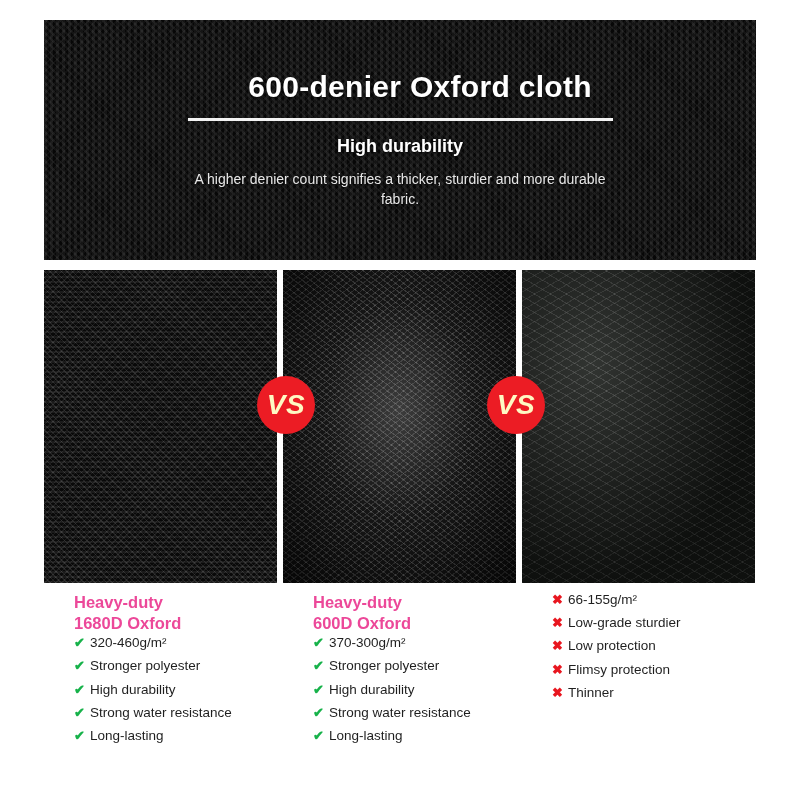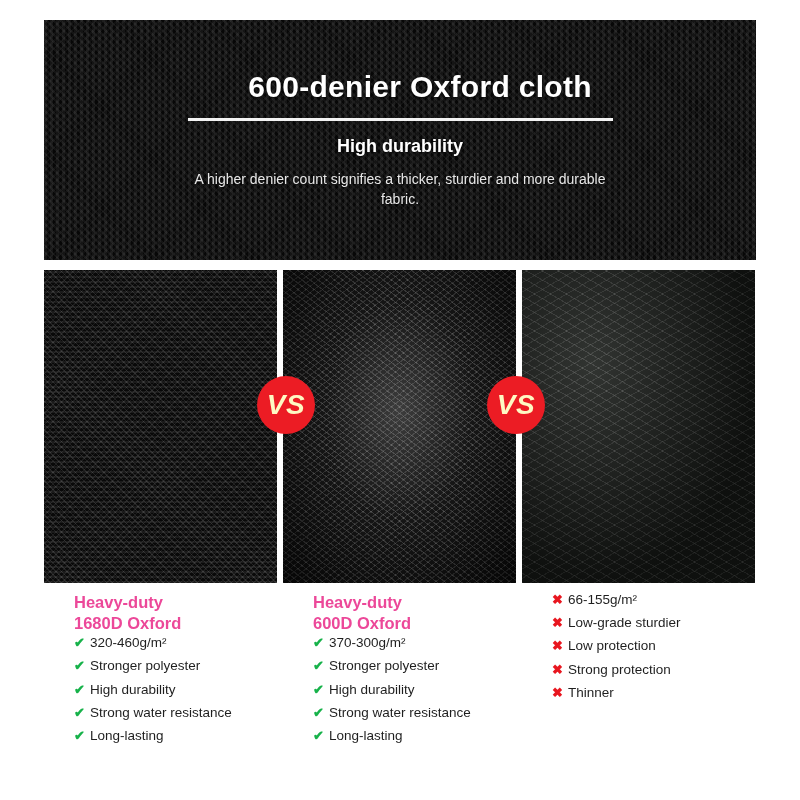--- a/index.html
+++ b/index.html
@@ -279,21 +279,21 @@
         <li class="feature-item">
           <span class="mark cross">✖</span>
           <span class="feature-text">Low-grade sturdier</span>
         </li>
         <li class="feature-item">
           <span class="mark cross">✖</span>
           <span class="feature-text">Low protection</span>
         </li>
         <li class="feature-item">
           <span class="mark cross">✖</span>
-          <span class="feature-text">Strong protection</span>
+          <span class="feature-text">Flimsy protection</span>
         </li>
         <li class="feature-item">
           <span class="mark cross">✖</span>
           <span class="feature-text">Thinner</span>
         </li>
       </ul>
     </div>
 
   </div>
 </div>

